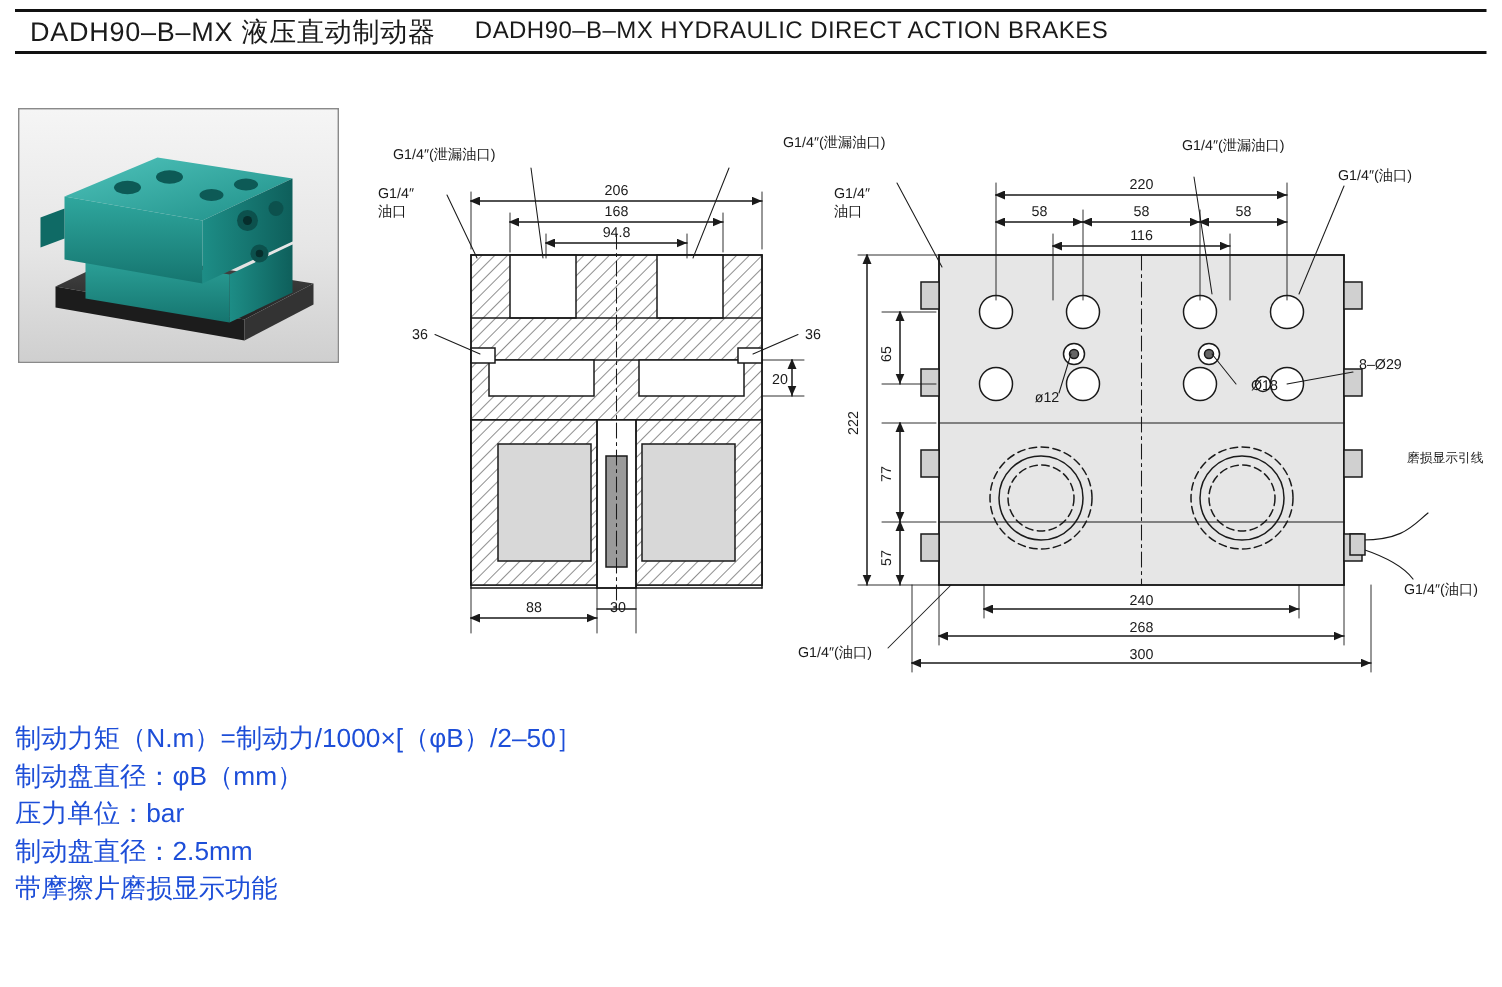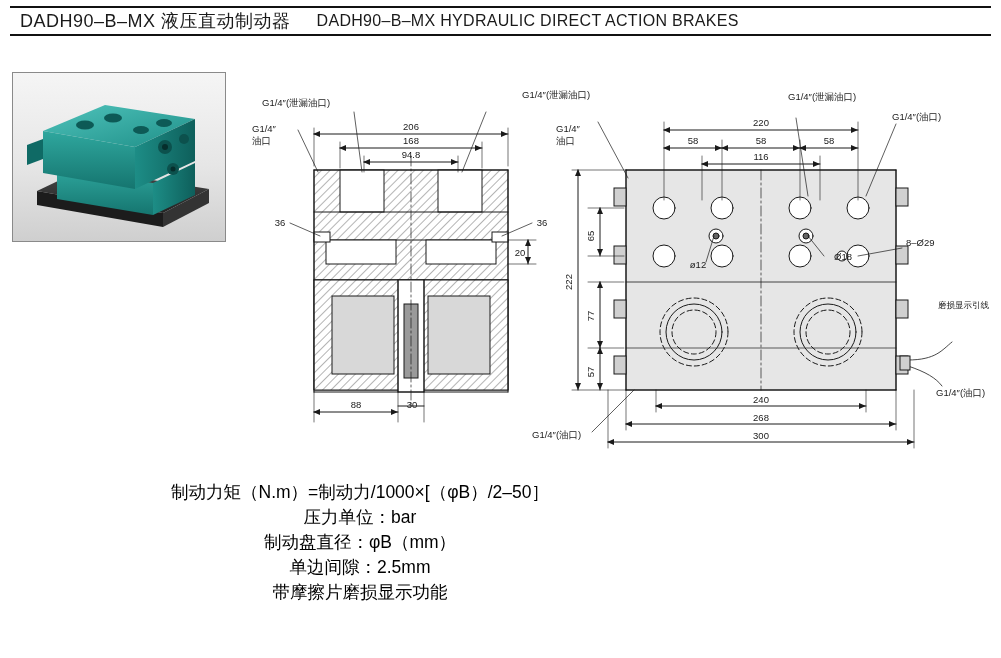--- a/index.html
+++ b/index.html
@@ -69,23 +69,22 @@
   
   .specs {
     position: absolute;
     left: 10px;
     top: 480px;
     width: 700px;
   }
   .specs div {
     font-size: 17.5px;
     line-height: 25px;
-    color: #000000;
+    color: #1d4ed8;
     white-space: nowrap;
-    text-align: center;
   }
 </style>
 </head>
 <body>
 
 <div class="page">
 
   <div class="title-bar">
     <span class="title-cn">DADH90–B–MX 液压直动制动器</span>
     <span class="title-en">DADH90–B–MX HYDRAULIC DIRECT ACTION BRAKES</span>
@@ -353,19 +352,19 @@
         <text x="656" y="60" text-anchor="start">G1/4″(油口)</text>
         <text x="296" y="378" text-anchor="start">G1/4″(油口)</text>
         <text x="700" y="336" text-anchor="start">G1/4″(油口)</text>
         <text x="702" y="248" text-anchor="start" font-size="8.5">磨损显示引线</text>
       </g>
     </svg>
   </div>
 
   <div class="specs">
     <div>制动力矩（N.m）=制动力/1000×[（φB）/2–50］</div>
+    <div>制动盘直径：φB（mm）</div>
     <div>压力单位：bar</div>
-    <div>制动盘直径：φB（mm）</div>
-    <div>单边间隙：2.5mm</div>
+    <div>制动盘直径：2.5mm</div>
     <div>带摩擦片磨损显示功能</div>
   </div>
 
 </div>
 
 </body></html>

